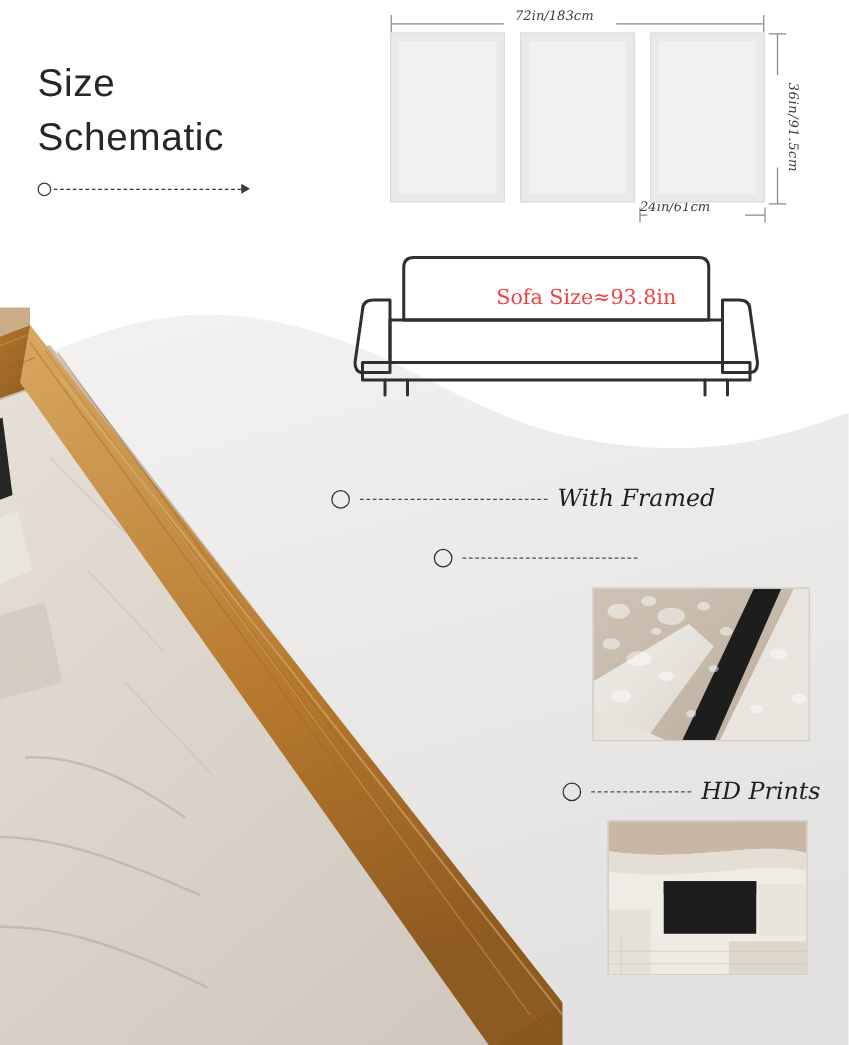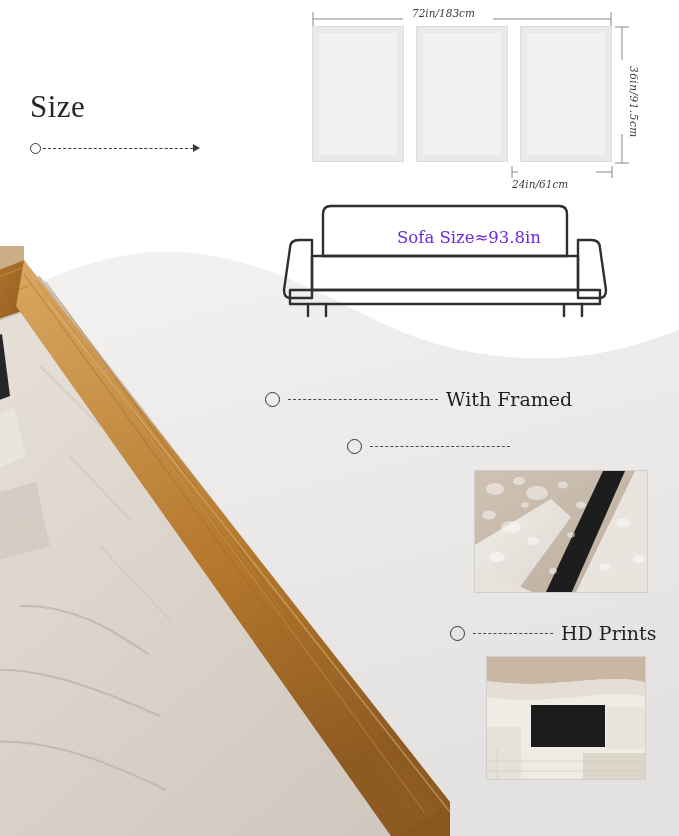--- a/index.html
+++ b/index.html
@@ -27,23 +27,22 @@
     position: absolute;
     left: 30px;
     top: 46px;
     z-index: 6;
   }
   .title-line {
     font-size: 31px;
     line-height: 1.38;
     letter-spacing: 0.5px;
     color: #262626;
-    font-family: Liberation Serif, serif;
+    font-family: Liberation Sans, sans-serif;
     white-space: nowrap;
-    margin-top: 40px;
   }
   .title-rule {
     margin-top: 14px;
     display: flex;
     align-items: center;
     width: 170px;
   }
   .rule-dot {
     width: 11px; height: 11px;
     border: 1.4px solid #3a3a3a;
@@ -76,21 +75,21 @@
   }
   .dim-label {
     position: absolute;
     font-size: 10.5px;
     color: #3c3c3c;
     font-family: "DejaVu Serif", serif;
     white-space: nowrap;
     font-style: italic;
   }
   .dim-top { left: 112px; top: -1px; }
-  .dim-bottom { left: 212px; top: 170px; }
+  .dim-bottom { left: 212px; top: 152px; }
   .dim-right {
     right: -4px; top: 58px;
     writing-mode: vertical-rl;
     text-orientation: mixed;
     letter-spacing: 0.5px;
   }
   .panels {
     position: absolute;
     left: 12px; top: 18px;
     width: 300px; height: 136px;
@@ -118,21 +117,21 @@
     width: 382px;
     height: 142px;
     z-index: 5;
   }
   .sofa-text {
     position: absolute;
     left: 0; right: 0;
     top: 42px;
     text-align: center;
     font-size: 16.5px;
-    color: #6d28d9;
+    color: #ef4444;
     font-family: "DejaVu Serif", serif;
   }
 
   
   .feature {
     position: absolute;
     display: flex;
     align-items: center;
     z-index: 6;
     white-space: nowrap;
@@ -146,20 +145,21 @@
   .feat-dash {
     height: 0;
     border-top: 1.4px dashed #4a4a4a;
     margin: 0 8px;
     flex: 0 0 auto;
   }
   .feat-label {
     font-size: 19px;
     color: #1f1f1f;
     font-family: "DejaVu Serif", serif;
+    font-style: italic;
   }
   #feat-framed { left: 265px; top: 388px; }
   #feat-framed .feat-dash { width: 150px; }
   #feat-water { left: 347px; top: 439px; }
   #feat-water .feat-dash { width: 140px; }
   #feat-hd { left: 450px; top: 622px; align-items: center; }
   #feat-hd .feat-dash { width: 80px; }
 
   
   .thumb {
@@ -191,20 +191,21 @@
       <stop offset="0%" stop-color="#f3f2f1"></stop>
       <stop offset="100%" stop-color="#e4e2e0"></stop>
     </linearGradient>
   </defs>
   <path d="M0,300 C90,258 150,238 240,262 C330,286 380,336 470,352 C560,368 620,352 679,330 L679,836 L0,836 Z" fill="url(#sweepGrad)"></path>
   <path d="M0,292 C90,250 150,230 240,254 C330,278 380,328 470,344 C560,360 620,344 679,322" fill="none" stroke="#ffffff" stroke-width="9"></path>
 </svg>
 
 <div class="title-block">
   <div class="title-line">Size</div>
+  <div class="title-line">Schematic</div>
   <div class="title-rule">
     <span class="rule-dot"></span>
     <span class="rule-dash"></span>
     <span class="rule-arrow"></span>
   </div>
 </div>
 
 <div class="schematic">
 
   <svg width="336" height="190" style="position:absolute;left:0;top:0;">

